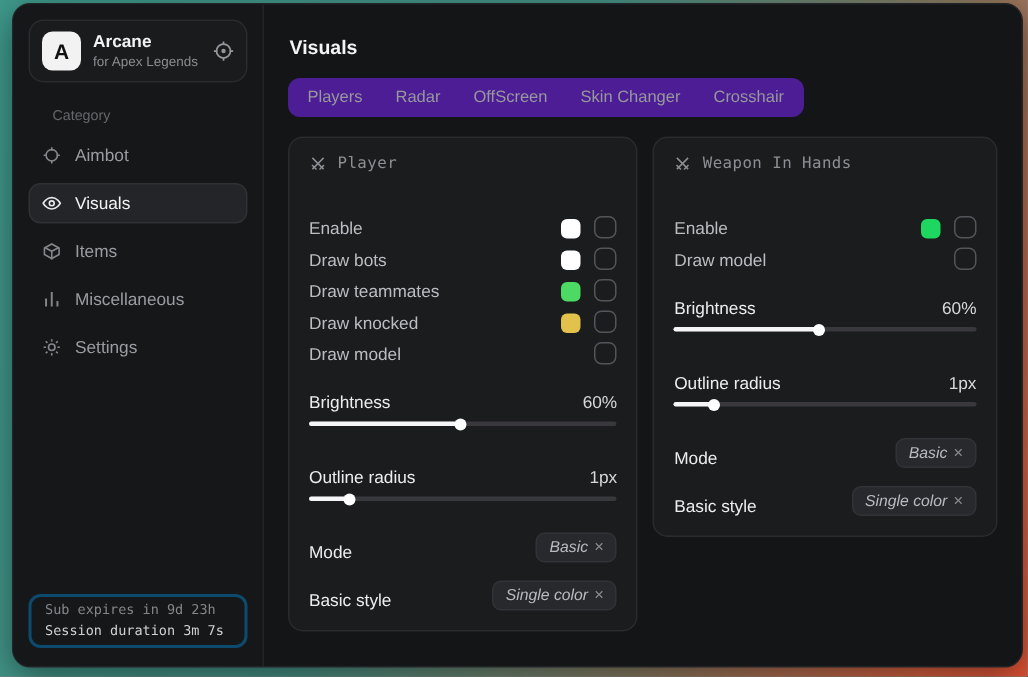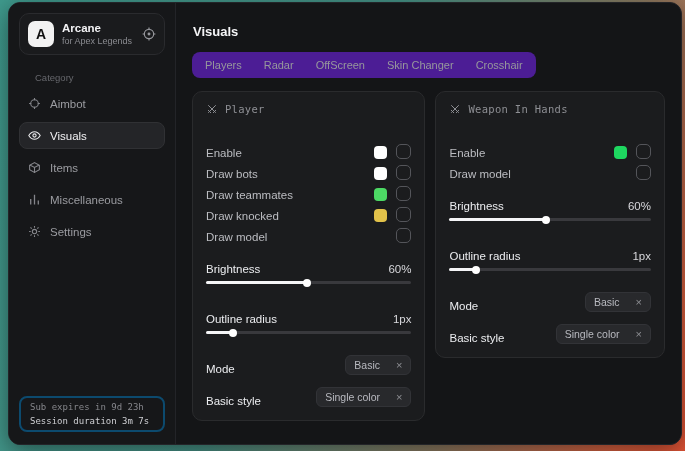--- a/index.html
+++ b/index.html
@@ -101,23 +101,23 @@
 
   .slider { position: relative; height: 3px; border-radius: 2px; background: #39393d; margin: 6px 0 9px; cursor: pointer; }
   .slider .fill { position: absolute; left: 0; top: 0; height: 3px; border-radius: 2px; background: #f5f5f7; }
   .slider .thumb {
     position: absolute; right: -4px; top: 50%; transform: translateY(-50%);
     width: 8px; height: 8px; border-radius: 50%; background: #ffffff; cursor: pointer;
   }
 
   .row.chip-row { min-height: 27px; }
   .chip {
-    display: inline-flex; align-items: center; gap: 16px;
+    display: inline-flex; align-items: center; gap: 4px;
     background: #28292c; border: 1px solid #323337; border-radius: 6px;
-    padding: 3px 8px; font-size: 10.5px; color: #b9bac0; cursor: pointer;
+    padding: 3px 8px; font-size: 10.5px; color: #b9bac0; cursor: pointer; font-style: italic;
   }
   .chip .x { color: #8d8e93; font-size: 11px; line-height: 1; cursor: pointer; }
 
   svg { display: block; }
 </style>
 </head>
 <body>
 
 <div class="desktop">
   <div class="window">

